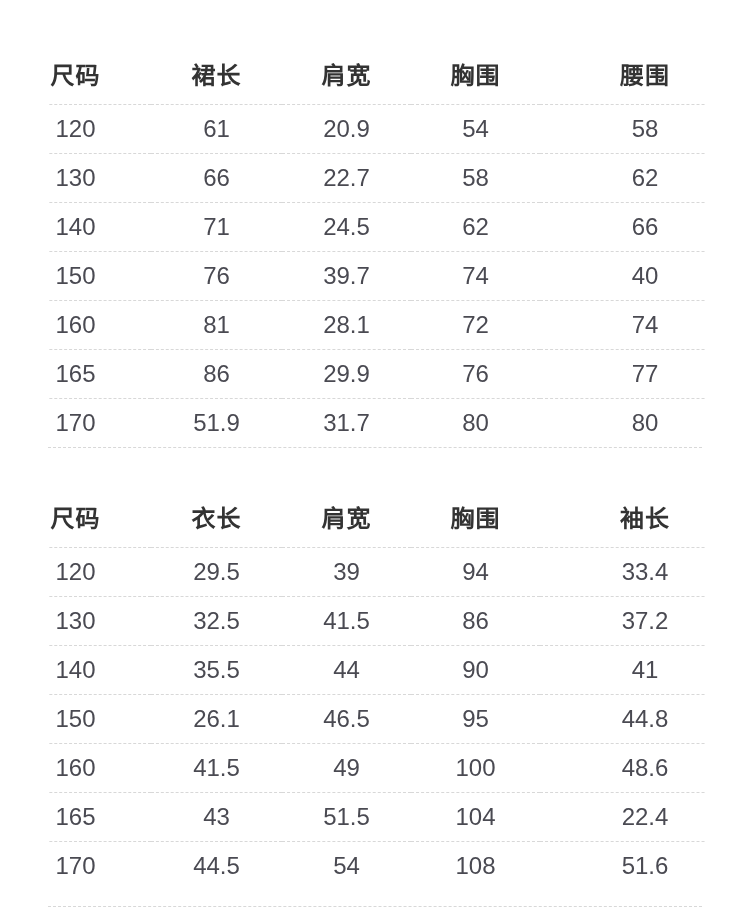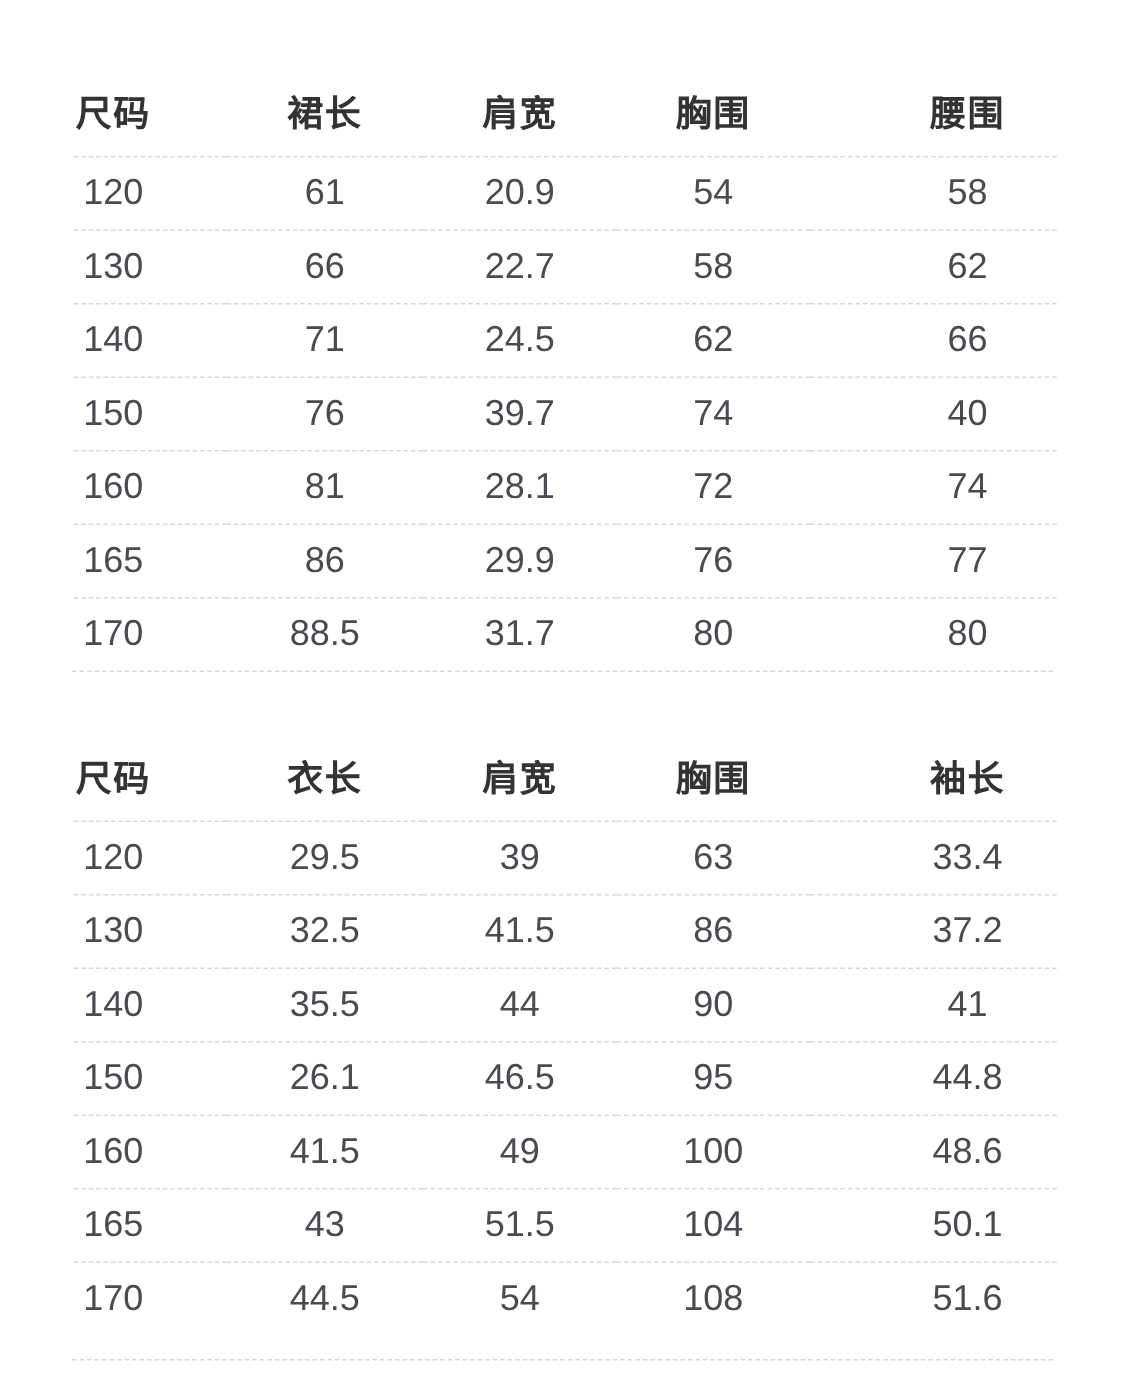--- a/index.html
+++ b/index.html
@@ -167,21 +167,21 @@
         </tr>
         <tr>
           <td>165</td>
           <td>86</td>
           <td>29.9</td>
           <td>76</td>
           <td>77</td>
         </tr>
         <tr>
           <td>170</td>
-          <td>88.5</td>
+          <td>51.9</td>
           <td>31.7</td>
           <td>80</td>
           <td>80</td>
         </tr>
       </tbody>
     </table>
   </div>
   <div class="bottom-rule"></div>
 
   <div class="block-2 table-wrap">
@@ -200,21 +200,21 @@
           <th>肩宽</th>
           <th>胸围</th>
           <th>袖长</th>
         </tr>
       </thead>
       <tbody>
         <tr>
           <td>120</td>
           <td>29.5</td>
           <td>39</td>
-          <td>63</td>
+          <td>94</td>
           <td>33.4</td>
         </tr>
         <tr>
           <td>130</td>
           <td>32.5</td>
           <td>41.5</td>
           <td>86</td>
           <td>37.2</td>
         </tr>
         <tr>
@@ -236,21 +236,21 @@
           <td>41.5</td>
           <td>49</td>
           <td>100</td>
           <td>48.6</td>
         </tr>
         <tr>
           <td>165</td>
           <td>43</td>
           <td>51.5</td>
           <td>104</td>
-          <td>50.1</td>
+          <td>22.4</td>
         </tr>
         <tr>
           <td>170</td>
           <td>44.5</td>
           <td>54</td>
           <td>108</td>
           <td>51.6</td>
         </tr>
       </tbody>
     </table>

